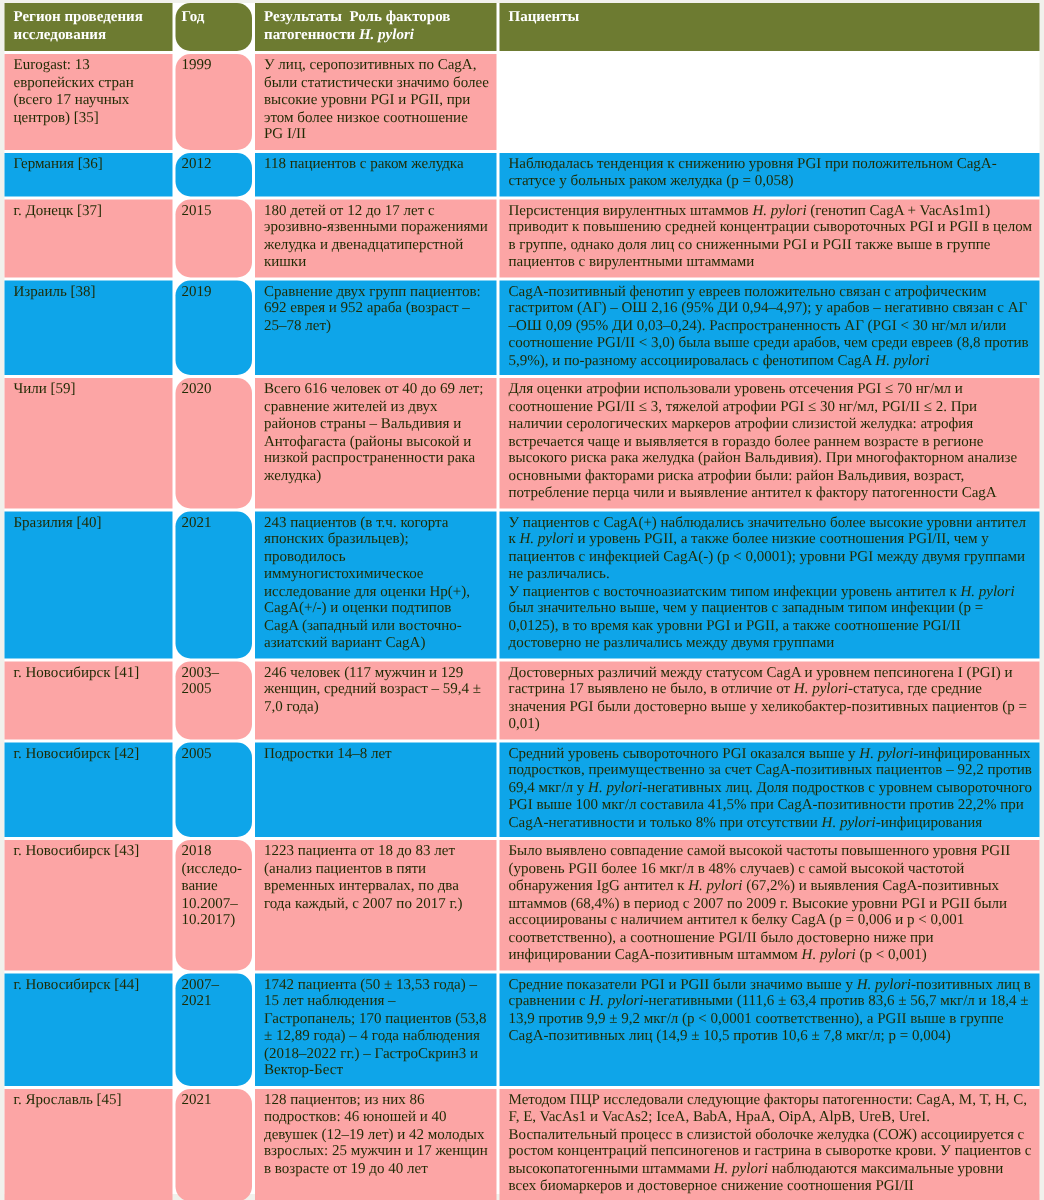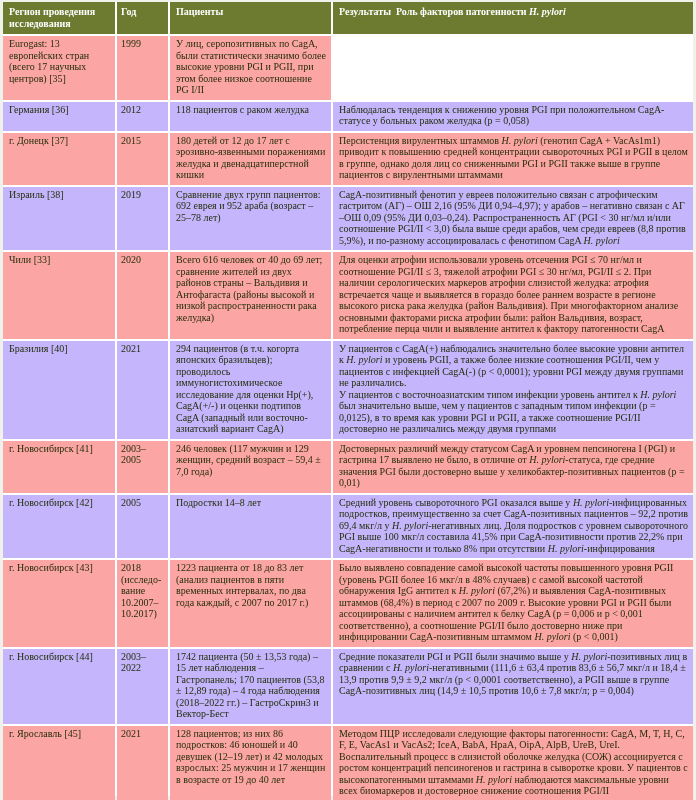--- a/index.html
+++ b/index.html
@@ -11,39 +11,39 @@
   }
   .page-frame{position:absolute;left:3px;top:2px;right:3px;bottom:4px;background:#ffffff;}
   .tbl{width:100%;}
   .tr{display:grid;grid-template-columns:112px 51px 161px 1fr;column-gap:2px;margin-bottom:2px;}
   .td{
     padding:2px 5px 4px 6px;
     font-size:10px;line-height:11.5px;
     white-space:pre-line;
     overflow-wrap:break-word;
   }
-  .c-year{padding-left:4px;padding-right:3px;}
+  .c-year{padding-left:4px;padding-right:3px;border-radius:10px;}
   .head .td{
     background:#6d7b31;color:#ffffff;font-weight:bold;
     padding-top:4px;padding-bottom:5px;
   }
   .r-odd  .td{background:#fca5a5;}
-  .r-even .td{background:#c4b5fd;}
+  .r-even .td{background:#0ea5e9;}
   i{font-style:italic;}
 </style>
 </head>
 <body>
 
 <div class="page-frame">
   <div class="tbl">
     <div class="tr head">
       <div class="td c-region">Регион проведения исследования</div>
       <div class="td c-year">Год</div>
+      <div class="td c-results">Результаты &nbsp;Роль факторов патогенности <i>H. pylori</i></div>
       <div class="td c-patients">Пациенты</div>
-      <div class="td c-results">Результаты &nbsp;Роль факторов патогенности <i>H. pylori</i></div>
     </div>
     <div id="tbody">
   <div class="tr r-odd">
     <div class="td c-region">Eurogast: 13 европейских стран (всего 17 научных центров) [35]</div>
     <div class="td c-year">1999</div>
     <div class="td c-results">У лиц, серопозитивных по CagA, были статистически значимо более высокие уровни PGI и PGII, при этом более низкое соотношение PG I/II</div>
   </div>
 
   <div class="tr r-even">
     <div class="td c-region">Германия [36]</div>
@@ -60,30 +60,30 @@
   </div>
 
   <div class="tr r-even">
     <div class="td c-region">Израиль [38]</div>
     <div class="td c-year">2019</div>
     <div class="td c-patients">Сравнение двух групп пациентов: 692 еврея и 952 араба (возраст – 25–78 лет)</div>
     <div class="td c-results">CagA-позитивный фенотип у евреев положительно связан с атрофическим гастритом (АГ) – ОШ 2,16 (95% ДИ 0,94–4,97); у арабов – негативно связан с АГ –ОШ 0,09 (95% ДИ 0,03–0,24). Распространенность АГ (PGI &lt; 30 нг/мл и/или соотношение PGI/II &lt; 3,0) была выше среди арабов, чем среди евреев (8,8 против 5,9%), и по-разному ассоциировалась с фенотипом CagA <i>H. pylori</i></div>
   </div>
 
   <div class="tr r-odd">
-    <div class="td c-region">Чили [33]</div>
+    <div class="td c-region">Чили [59]</div>
     <div class="td c-year">2020</div>
     <div class="td c-patients">Всего 616 человек от 40 до 69 лет; сравнение жителей из двух районов страны – Вальдивия и Антофагаста (районы высокой и низкой распространенности рака желудка)</div>
     <div class="td c-results">Для оценки атрофии использовали уровень отсечения PGI ≤ 70 нг/мл и соотношение PGI/II ≤ 3, тяжелой атрофии PGI ≤ 30 нг/мл, PGI/II ≤ 2. При наличии серологических маркеров атрофии слизистой желудка: атрофия встречается чаще и выявляется в гораздо более раннем возрасте в регионе высокого риска рака желудка (район Вальдивия). При многофакторном анализе основными факторами риска атрофии были: район Вальдивия, возраст, потребление перца чили и выявление антител к фактору патогенности CagA</div>
   </div>
 
   <div class="tr r-even">
     <div class="td c-region">Бразилия [40]</div>
     <div class="td c-year">2021</div>
-    <div class="td c-patients">294 пациентов (в т.ч. когорта японских бразильцев); проводилось иммуногистохимическое исследование для оценки Hp(+), CagA(+/-) и оценки подтипов CagA (западный или восточно-азиатский вариант CagA)</div>
+    <div class="td c-patients">243 пациентов (в т.ч. когорта японских бразильцев); проводилось иммуногистохимическое исследование для оценки Hp(+), CagA(+/-) и оценки подтипов CagA (западный или восточно-азиатский вариант CagA)</div>
     <div class="td c-results">У пациентов с CagA(+) наблюдались значительно более высокие уровни антител к <i>H. pylori</i> и уровень PGII, а также более низкие соотношения PGI/II, чем у пациентов с инфекцией CagA(-) (p &lt; 0,0001); уровни PGI между двумя группами не различались.
 У пациентов с восточноазиатским типом инфекции уровень антител к <i>H. pylori</i> был значительно выше, чем у пациентов с западным типом инфекции (p = 0,0125), в то время как уровни PGI и PGII, а также соотношение PGI/II достоверно не различались между двумя группами</div>
   </div>
 
   <div class="tr r-odd">
     <div class="td c-region">г. Новосибирск [41]</div>
     <div class="td c-year">2003–2005</div>
     <div class="td c-patients">246 человек (117 мужчин и 129 женщин, средний возраст – 59,4 ± 7,0 года)</div>
     <div class="td c-results">Достоверных различий между статусом CagA и уровнем пепсиногена I (PGI) и гастрина 17 выявлено не было, в отличие от <i>H. pylori</i>-статуса, где средние значения PGI были достоверно выше у хеликобактер-позитивных пациентов (p = 0,01)</div>
   </div>
@@ -97,21 +97,21 @@
 
   <div class="tr r-odd">
     <div class="td c-region">г. Новосибирск [43]</div>
     <div class="td c-year">2018 (исследо­вание 10.2007–​10.2017)</div>
     <div class="td c-patients">1223 пациента от 18 до 83 лет (анализ пациентов в пяти временных интервалах, по два года каждый, с 2007 по 2017 г.)</div>
     <div class="td c-results">Было выявлено совпадение самой высокой частоты повышенного уровня PGII (уровень PGII более 16 мкг/л в 48% случаев) с самой высокой частотой обнаружения IgG антител к <i>H. pylori</i> (67,2%) и выявления CagA-позитивных штаммов (68,4%) в период с 2007 по 2009 г. Высокие уровни PGI и PGII были ассоциированы с наличием антител к белку CagA (p = 0,006 и p &lt; 0,001 соответственно), а соотношение PGI/II было достоверно ниже при инфицировании CagA-позитивным штаммом <i>H. pylori</i> (p &lt; 0,001)</div>
   </div>
 
   <div class="tr r-even">
     <div class="td c-region">г. Новосибирск [44]</div>
-    <div class="td c-year">2003–2022</div>
+    <div class="td c-year">2007–2021</div>
     <div class="td c-patients">1742 пациента (50 ± 13,53 года) – 15 лет наблюдения – Гастропанель; 170 пациентов (53,8 ± 12,89 года) – 4 года наблюдения (2018–2022 гг.) – ГастроСкрин3 и Вектор-Бест</div>
     <div class="td c-results">Средние показатели PGI и PGII были значимо выше у <i>H. pylori</i>-позитивных лиц в сравнении с <i>H. pylori</i>-негативными (111,6 ± 63,4 против 83,6 ± 56,7 мкг/л и 18,4 ± 13,9 против 9,9 ± 9,2 мкг/л (p &lt; 0,0001 соответственно), а PGII выше в группе CagA-позитивных лиц (14,9 ± 10,5 против 10,6 ± 7,8 мкг/л; p = 0,004)</div>
   </div>
 
   <div class="tr r-odd">
     <div class="td c-region">г. Ярославль [45]</div>
     <div class="td c-year">2021</div>
     <div class="td c-patients">128 пациентов; из них 86 подростков: 46 юношей и 40 девушек (12–19 лет) и 42 молодых взрослых: 25 мужчин и 17 женщин в возрасте от 19 до 40 лет</div>
     <div class="td c-results">Методом ПЦР исследовали следующие факторы патогенности: CagA, M, T, H, C, F, E, VacAs1 и VacAs2; IceA, BabA, HpaA, OipA, AlpB, UreB, UreI. Воспалительный процесс в слизистой оболочке желудка (СОЖ) ассоциируется с ростом концентраций пепсиногенов и гастрина в сыворотке крови. У пациентов с высокопатогенными штаммами <i>H. pylori</i> наблюдаются максимальные уровни всех биомаркеров и достоверное снижение соотношения PGI/II</div>
   </div>

